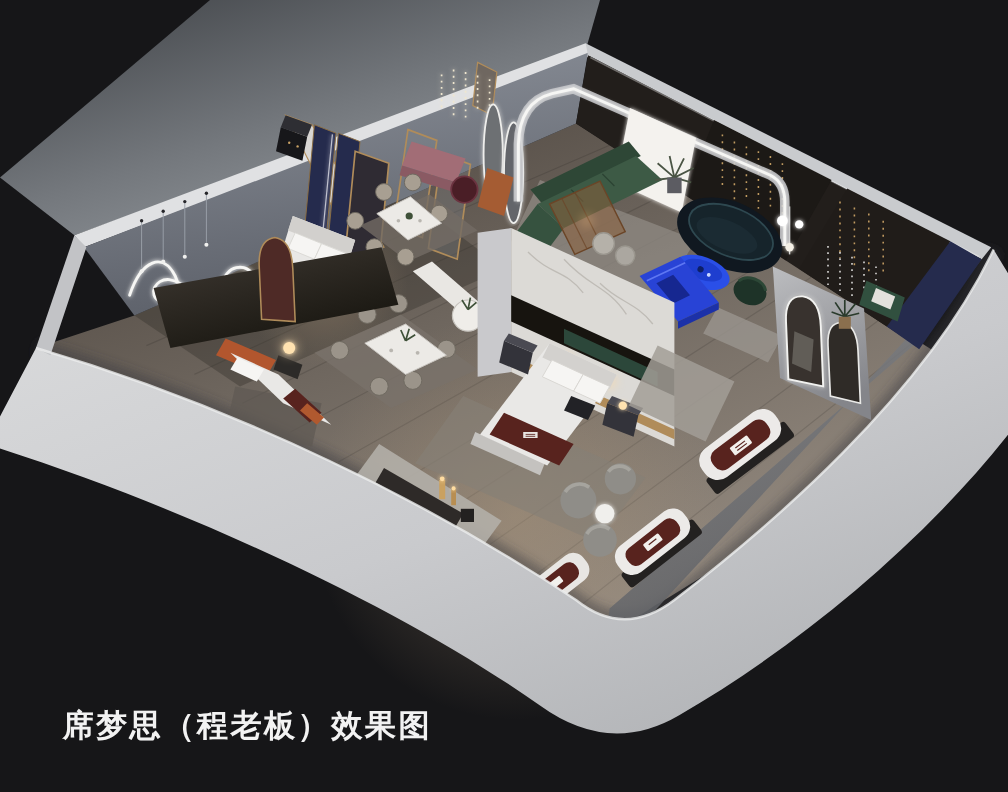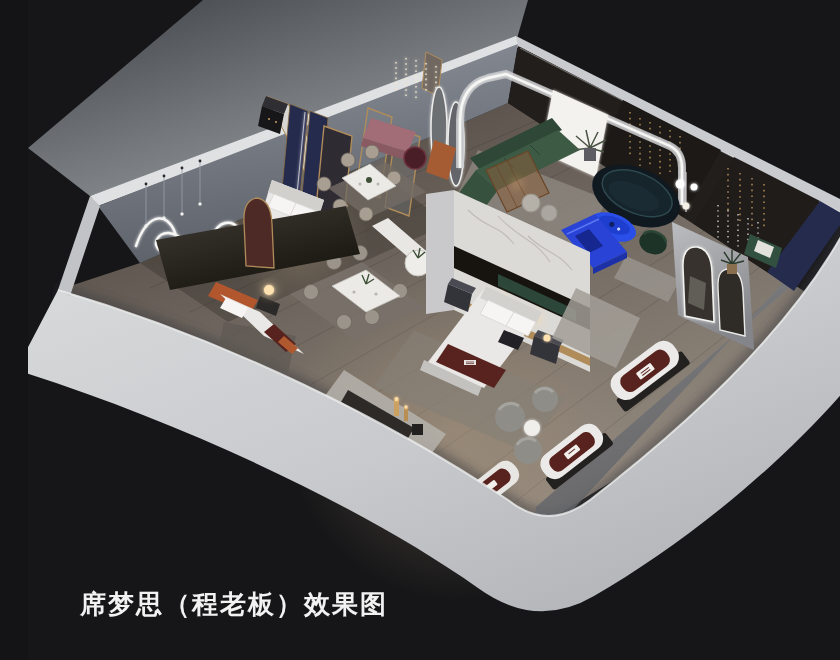--- a/index.html
+++ b/index.html
@@ -1,17 +1,17 @@
 <!DOCTYPE html>
 <html><head>
 <meta charset="utf-8">
 <style>
   html,body{margin:0;padding:0;background:#141416;}
   body{width:840px;height:660px;overflow:hidden;font-family:"Liberation Sans","DejaVu Sans",sans-serif;}
-  #stage{position:relative;width:698px;height:660px;padding-left:28px;}
+  #stage{position:relative;width:698px;height:660px;}
   svg{display:block}
   .caption-text{font-family:"Liberation Sans","DejaVu Sans",sans-serif;font-weight:600;letter-spacing:2px;}
 </style>
 </head>
 <body>
 
 <div id="stage">
 <svg width="840" height="660" viewBox="0 0 840 660">
   <defs>
     <linearGradient id="gGround" x1="0" y1="0" x2="0.8" y2="1">

